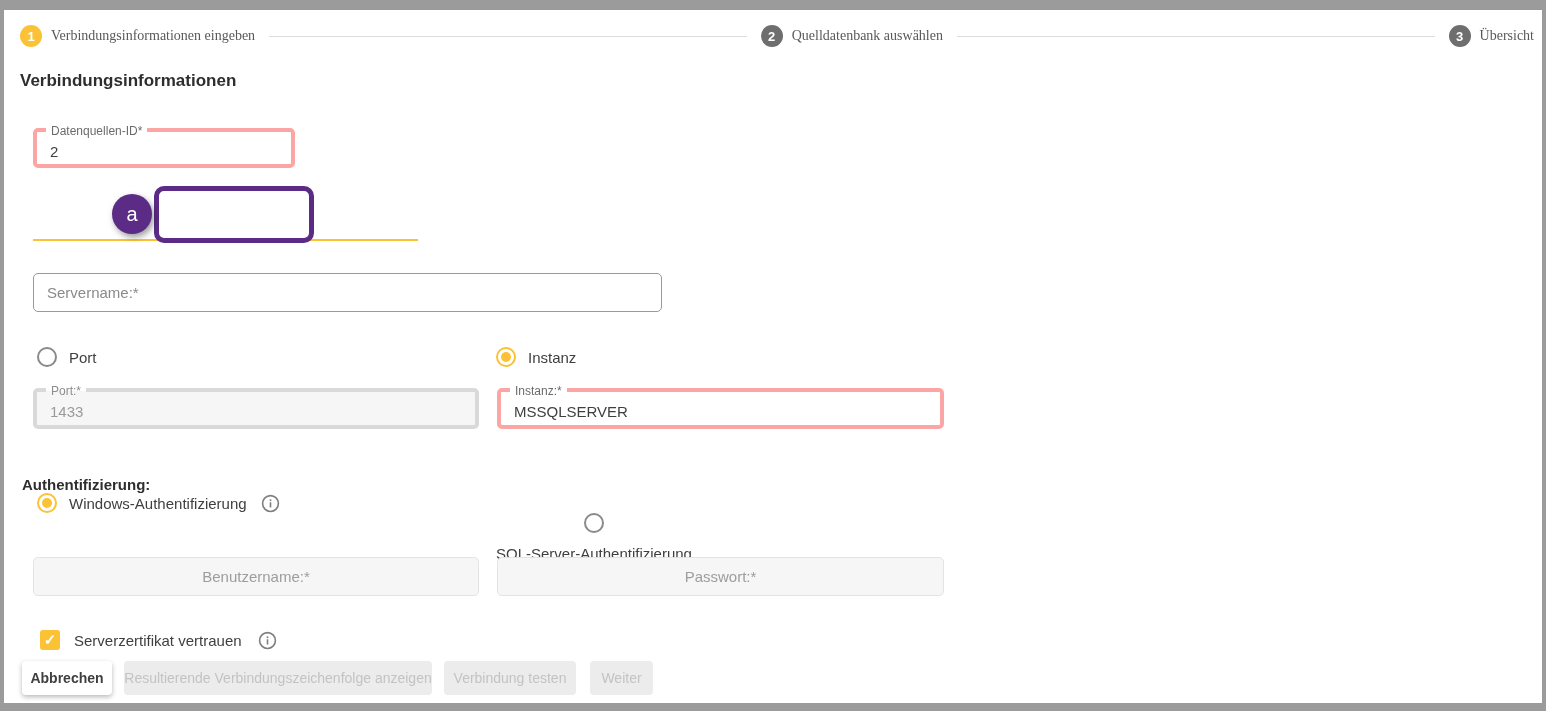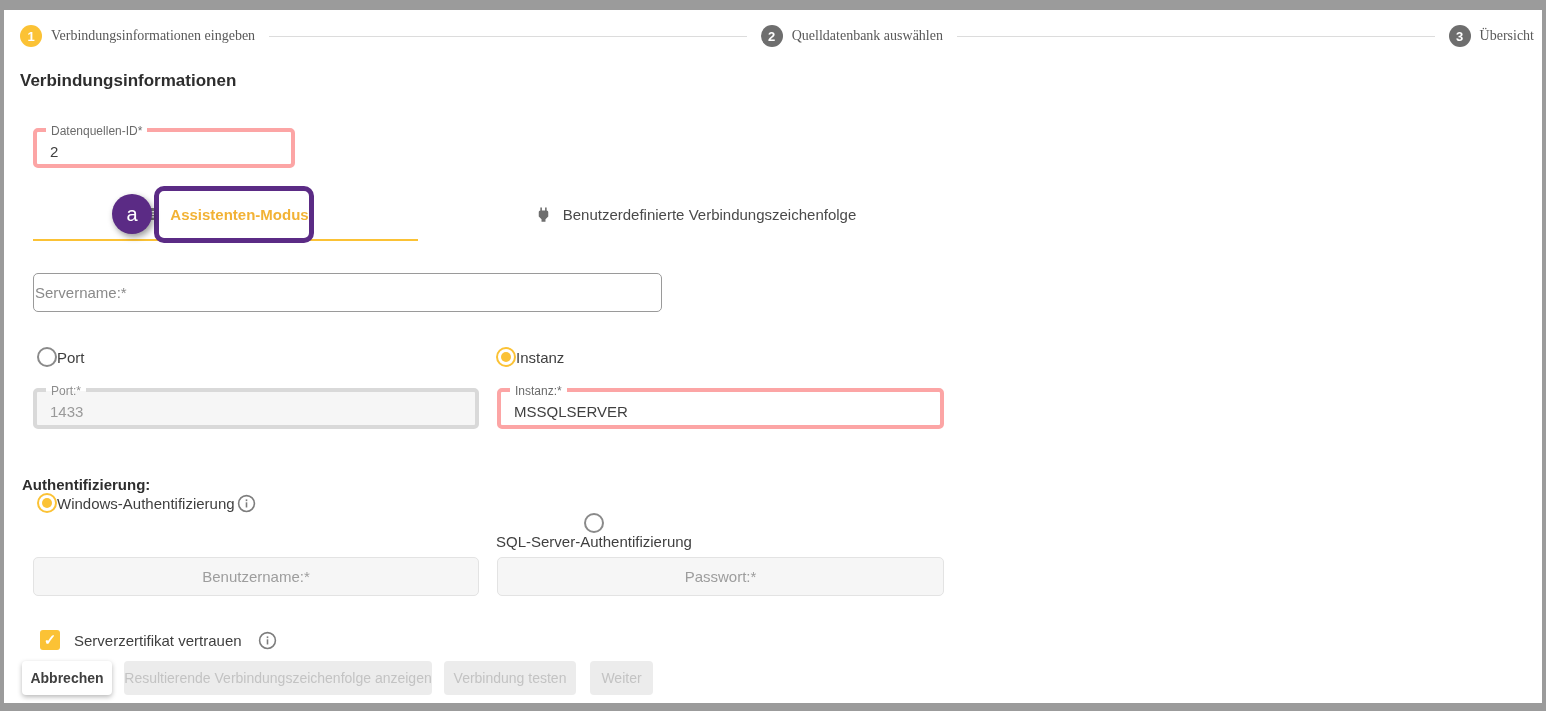--- a/index.html
+++ b/index.html
@@ -23,41 +23,41 @@
   .outlined-field > label { position:absolute; top:-8px; left:9px; padding:0 5px; font-size:12px; color:#6b6b6b;
                             background:#fff; line-height:14px; }
   .outlined-field > input { width:100%; height:100%; border:none; outline:none; background:transparent;
                             padding:6px 13px 0; font-size:15px; color:#3f3f3f; font-family:"Liberation Sans",sans-serif; }
   .outlined-field.disabled { background:#f6f6f6; border-color:#d9d9d9; }
   .outlined-field.disabled > label { background:linear-gradient(#ffffff 50%, #f6f6f6 50%); color:#8d8d8d; }
   .outlined-field.disabled > input { color:#9a9a9a; }
 
   
   .plain-field { position:absolute; border:1px solid #9a9a9a; border-radius:5px; background:#fff;
-                 padding:0 1px; font-size:15px; color:#3f3f3f; outline:none; font-family:"Liberation Sans",sans-serif; }
+                 padding:0 13px; font-size:15px; color:#3f3f3f; outline:none; font-family:"Liberation Sans",sans-serif; }
   .plain-field::placeholder { color:#8a8a8a; opacity:1; }
   .plain-field:disabled { background:#f6f6f6; border-color:#e3e3e3;text-align:center; }
   .plain-field:disabled::placeholder { color:#9d9d9d; }
 
   
   .tabs { position:absolute; left:29px; top:179px; width:939px; height:50px; display:flex; }
   .tab { display:flex; align-items:center; justify-content:center; gap:10px; font-size:15px; cursor:pointer; }
   .tab.active { width:385px; color:#F2B235; font-weight:bold; }
   .tab.inactive { width:554px; color:#4a4a4a; }
   .tab-underline { position:absolute; left:29px; top:229px; width:385px; height:2px; background:#FBC235; }
 
   
   .annotation-circle { position:absolute; left:108px; top:184px; width:40px; height:40px; border-radius:50%;
                        background:#5B2B85; color:#fff; font-size:20px; display:flex; align-items:center;
                        justify-content:center; box-shadow:2px 3px 6px rgba(0,0,0,.4); z-index:5; }
   .annotation-rect { position:absolute; left:150px; top:176px; width:160px; height:57px; border:5px solid #5B2B85;
                      border-radius:10px; z-index:4; }
 
   
-  .radio-row { position:absolute; display:flex; align-items:center; gap:0; cursor:pointer; }
+  .radio-row { position:absolute; display:flex; align-items:center; gap:12px; cursor:pointer; }
   .radio { width:20px; height:20px; border-radius:50%; border:2px solid #8a8a8a; flex:0 0 auto;
            display:flex; align-items:center; justify-content:center; background:#fff; }
   .radio.selected { border-color:#FBC235; }
   .radio.selected::after { content:""; width:10px; height:10px; border-radius:50%; background:#FBC235; }
   .radio-label { font-size:15px; color:#3f3f3f; }
 
   .section-heading { position:absolute; left:18px; top:466px; font-size:15px; font-weight:bold; color:#2e2e2e; }
 
   
   .checkbox-row { position:absolute; left:36px; top:620px; display:flex; align-items:center; gap:14px; cursor:pointer; }
@@ -95,41 +95,20 @@
       </div>
     </div>
 
     <h1 class="page-title">Verbindungsinformationen</h1>
 
     <div class="outlined-field" style="left:29px; top:118px; width:262px; height:40px;">
       <label>Datenquellen-ID*</label>
       <input value="2" style="">
     </div>
 
-    <div class="tabs">
-      <div class="tab active">
-        <span style="display:inline-flex;">
-          <svg width="18" height="18" viewBox="0 0 24 24">
-            <rect x="3" y="4" width="18" height="16" rx="2" fill="#7d7d7d"></rect>
-            <rect x="6.5" y="8" width="11" height="1.8" fill="#ffffff"></rect>
-            <rect x="6.5" y="11.5" width="11" height="1.8" fill="#ffffff"></rect>
-            <rect x="6.5" y="15" width="11" height="1.8" fill="#ffffff"></rect>
-          </svg>
-        </span>
-        <span>Assistenten-Modus</span>
-      </div>
-      <div class="tab inactive">
-        <span style="display:inline-flex;">
-          <svg width="19" height="19" viewBox="0 0 24 24">
-            <path fill="#6e6e6e" d="M16 7V3h-2v4h-4V3H8v4c-1.1 0-2 .9-2 2v5.5L9.5 18v3h5v-3l3.5-3.5V9c0-1.1-.9-2-2-2z"></path>
-          </svg>
-        </span>
-        <span>Benutzerdefinierte Verbindungszeichenfolge</span>
-      </div>
-    </div>
     <div class="tab-underline"></div>
 
     <div class="annotation-circle">
       <span>a</span>
     </div>
     <div class="annotation-rect"></div>
 
     <input class="plain-field" style="left: 29px; top: 263px; width: 629px; height: 39px;" placeholder="Servername:*">
 
     <div class="radio-row" style="left:33px; top:337px;">

